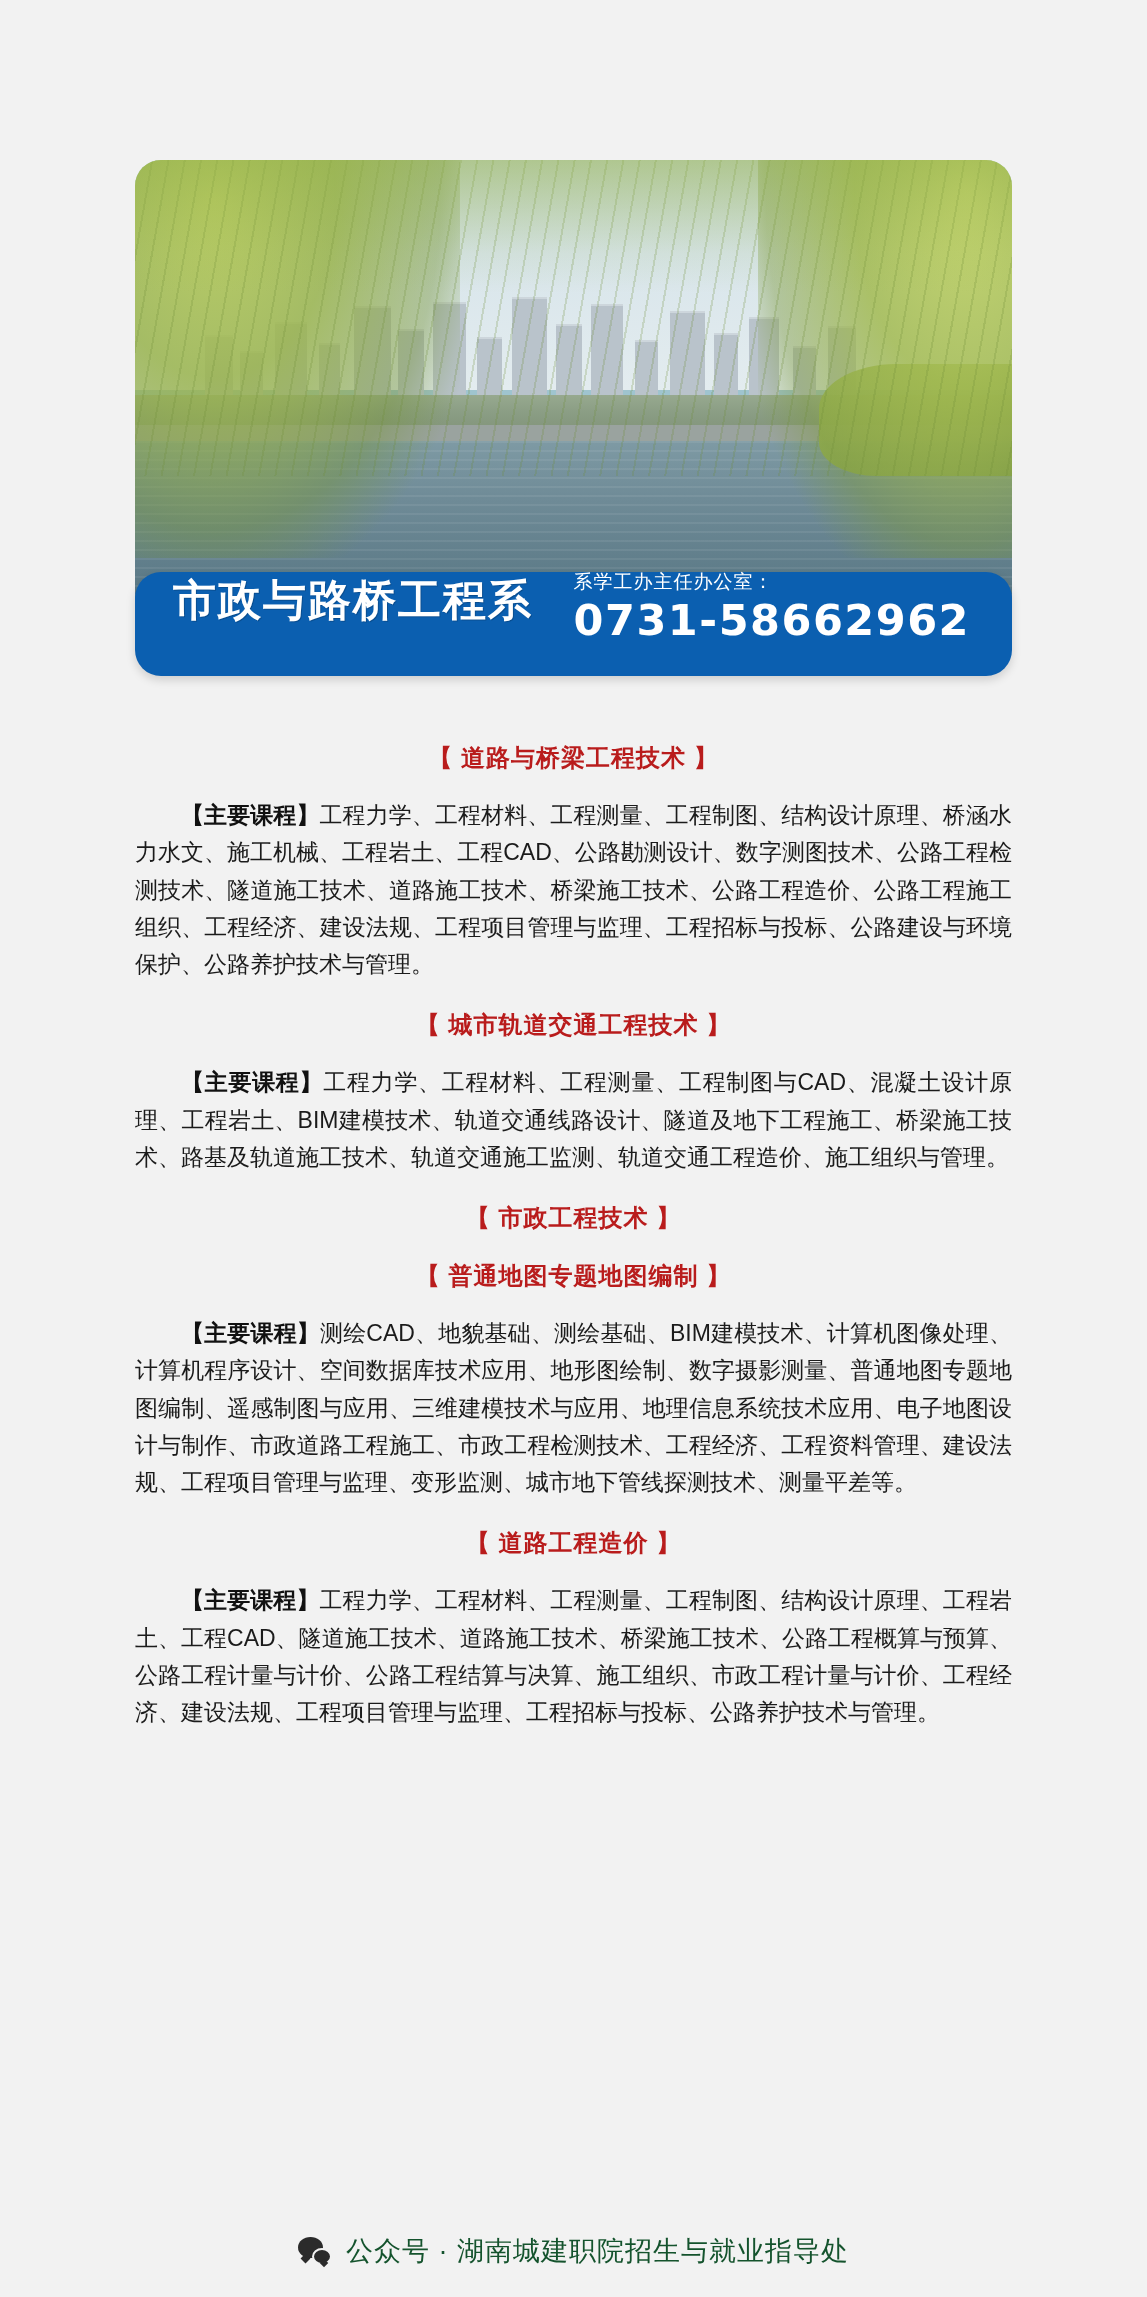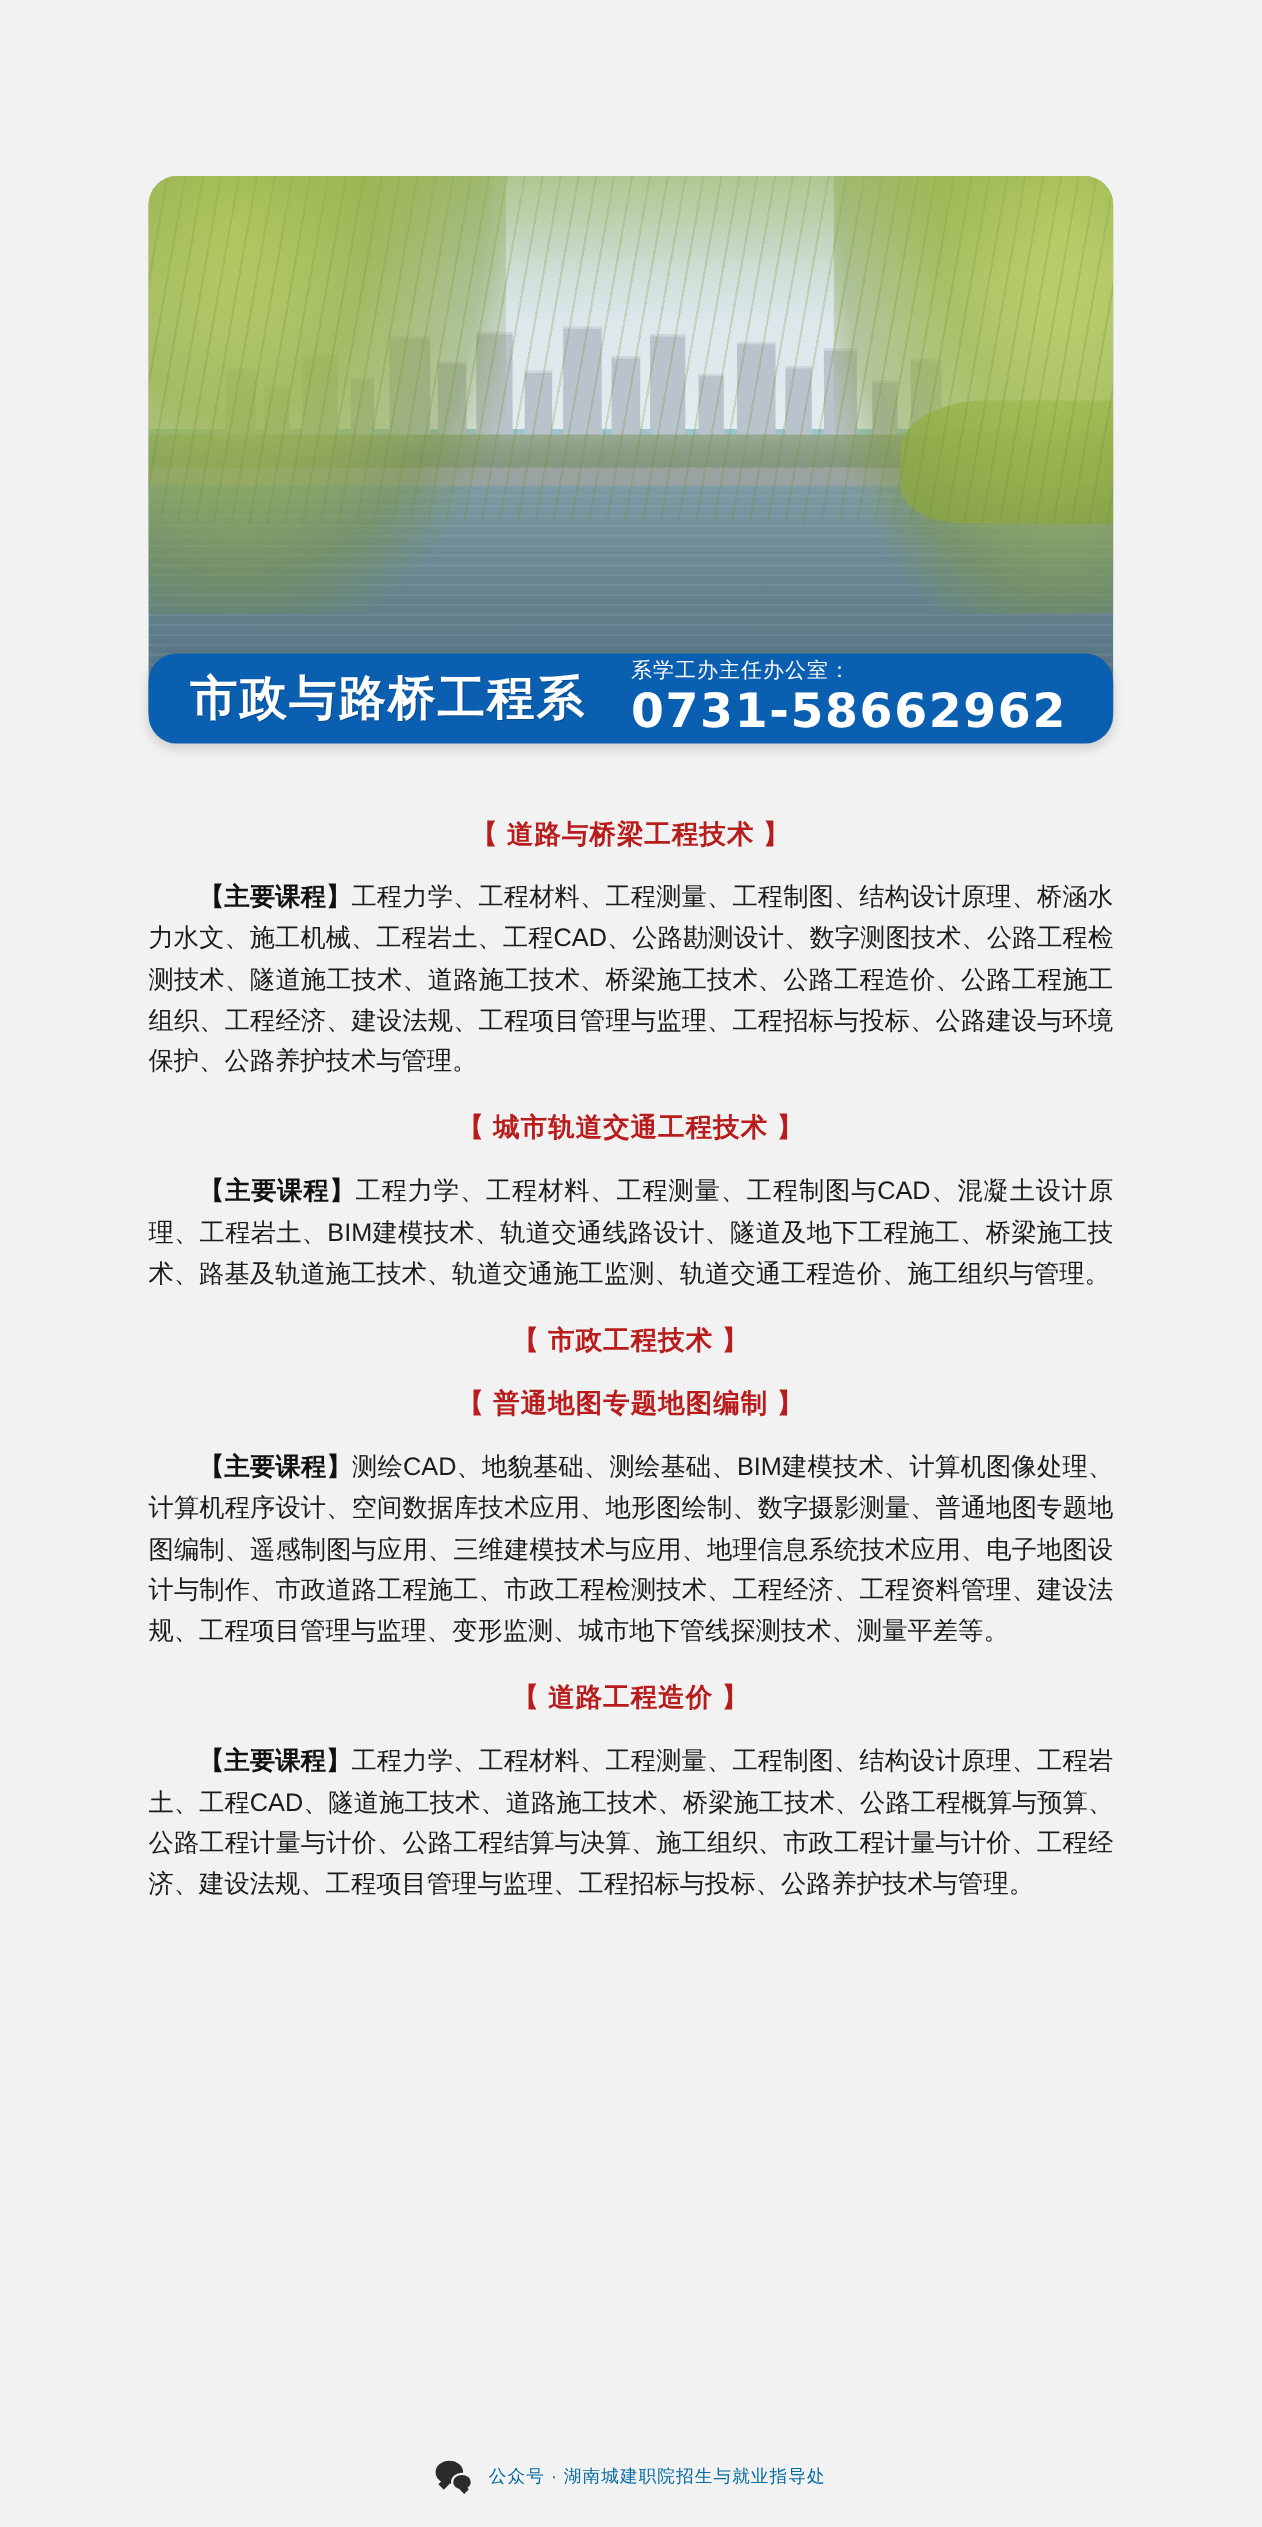--- a/index.html
+++ b/index.html
@@ -92,25 +92,24 @@
   .greenbank-r {
     position: absolute; right: 0; top: 40%; width: 22%; height: 22%;
     background: linear-gradient(135deg, rgba(160,186,84,0.9), rgba(120,150,62,0.85));
     border-radius: 40% 0 0 30%;
   }
 
   
   .banner {
     position: absolute;
     left: 0; right: 0; bottom: -6px;
-    height: 82px;
+    height: 104px;
     background: #0b5fb0;
     border-radius: 26px;
     display: flex;
-    align-items: center;
     padding: 0 34px 0 38px;
     box-shadow: 0 4px 10px rgba(0,0,0,0.15);
   }
   .banner-title {
     color: #ffffff;
     font-size: 43px;
     font-weight: bold;
     letter-spacing: 2px;
     font-family: "Liberation Sans", sans-serif;
     white-space: nowrap;
@@ -190,22 +189,22 @@
   .wechat-icon .b2 {
     position: absolute; right: 0; bottom: 0;
     width: 20px; height: 17px; border-radius: 50%;
     background: #2b2b2b; border: 2px solid #f2f2f2;
   }
   .wechat-icon .b2::after {
     content: ""; position: absolute; right: 3px; bottom: -3px;
     width: 6px; height: 6px; background: #2b2b2b; transform: rotate(45deg);
   }
   .footer-text {
-    font-size: 16px;
-    color: #0369a1;
+    font-size: 27px;
+    color: #14532d;
     letter-spacing: 1px;
   }
 </style>
 </head>
 <body>
 
 <div class="page">
 
   <div class="hero-wrap">
     <div class="hero-img">

